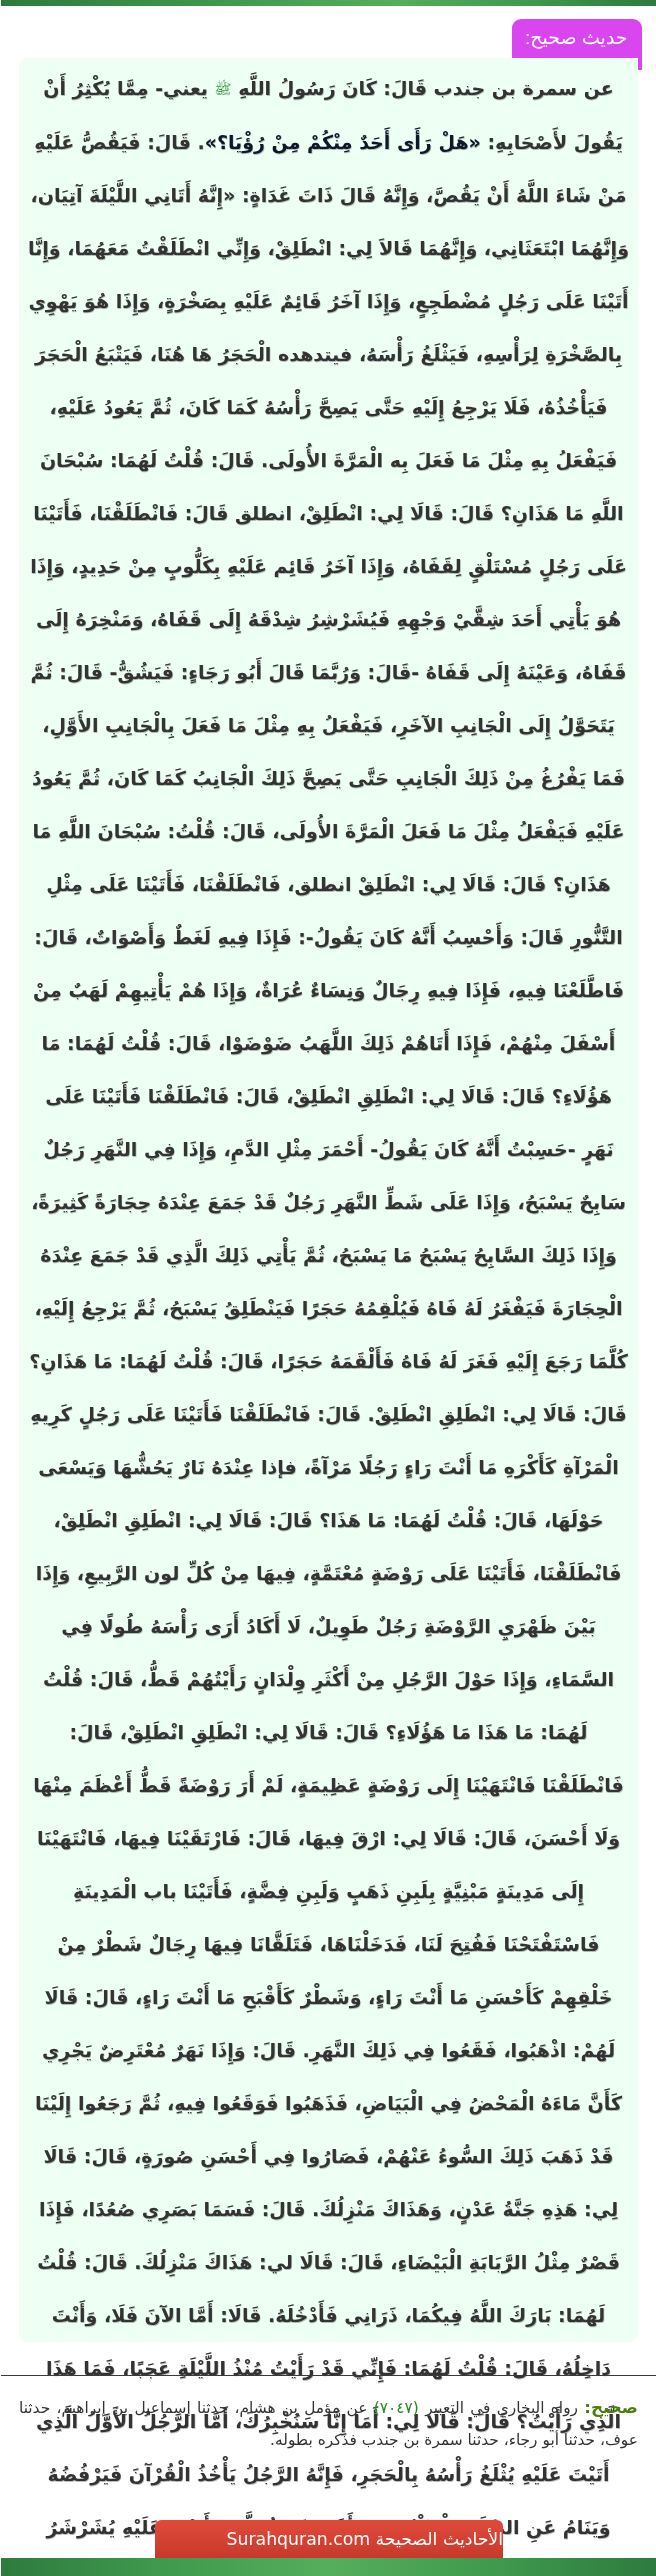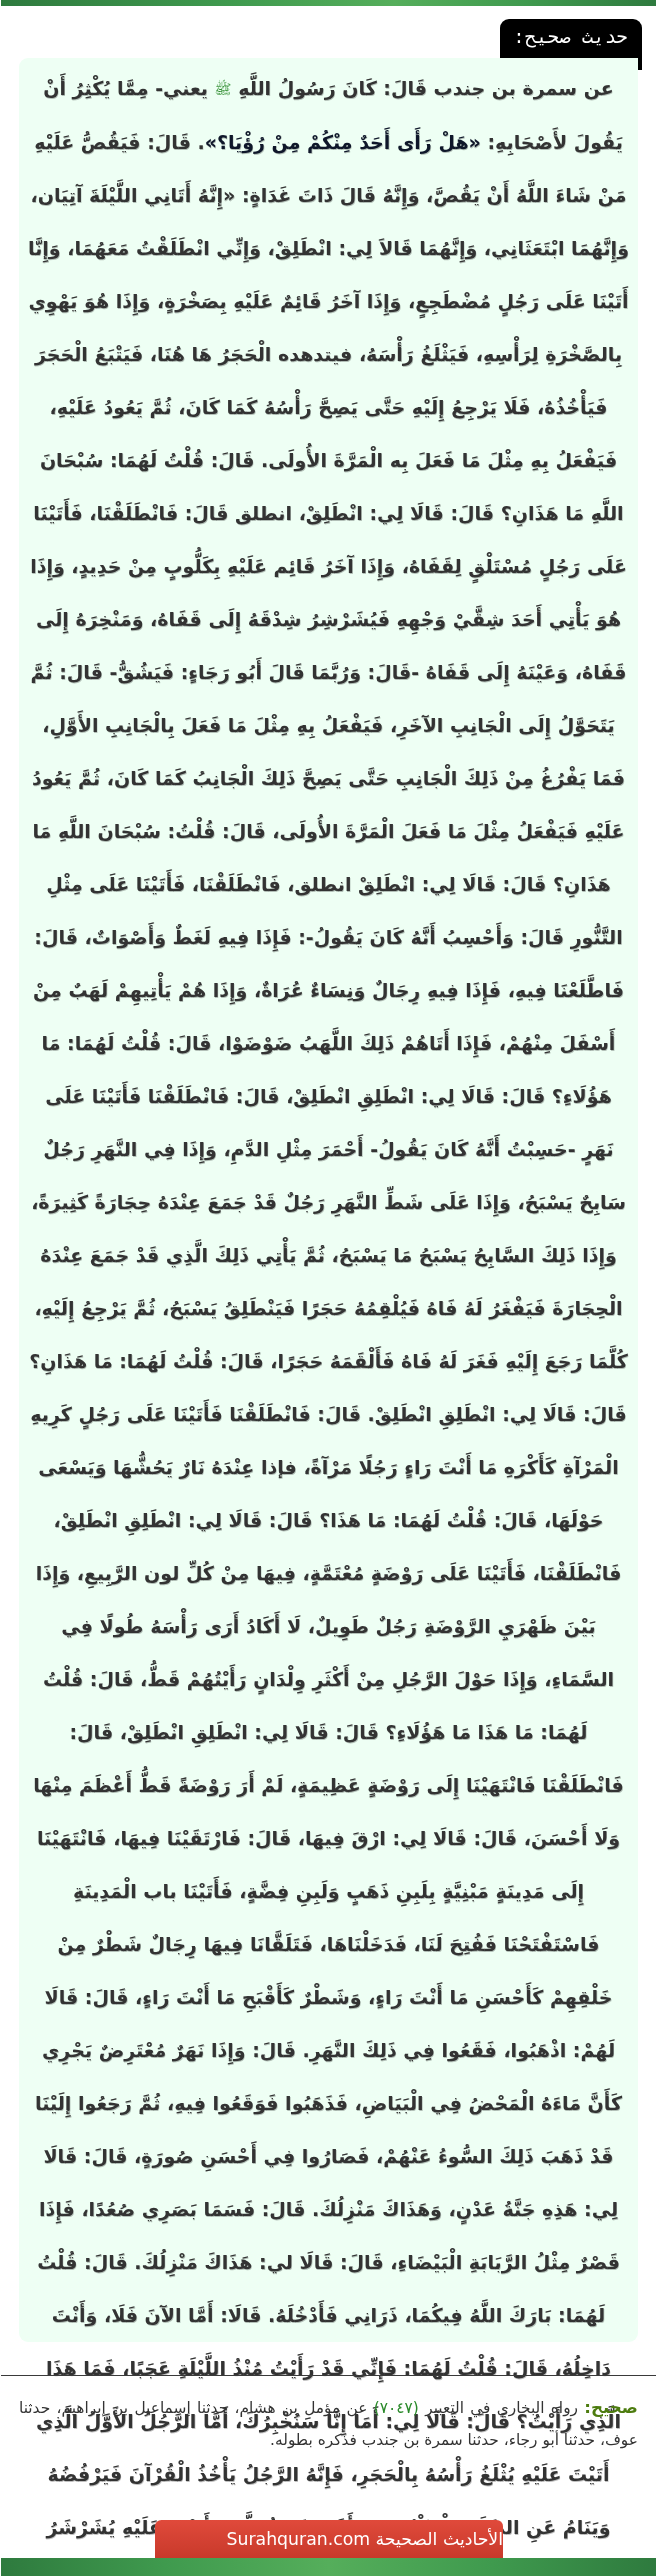--- a/index.html
+++ b/index.html
@@ -23,28 +23,28 @@
   .bottom-bar {
     position: absolute;
     bottom: 0; left: 0; right: 0;
     height: 18px;
     background: linear-gradient(90deg, #2e7a3e 0%, #3f9a4e 25%, #55ae5b 50%, #3f9a4e 75%, #2e7a3e 100%);
   }
   .section-label {
     position: absolute;
     top: 19px;
     right: 15.4px;
-    background: #000000;
+    background: #d946ef;
     color: #ffffff;
     font-size: 19px;
     line-height: 38px;
     height: 51px;
     padding: 0 14px 0 13px;
     border-radius: 9px 9px 0 0;
-    font-family: Liberation Mono, monospace;
+    font-family: Liberation Sans, sans-serif;
   }
   .hadith-card {
     position: absolute;
     top: 58px;
     left: 19px;
     right: 19px;
     height: 2284px;
     background: #eefff4;
     border-radius: 0 0 9px 9px;
     border-top-left-radius: 9px;

